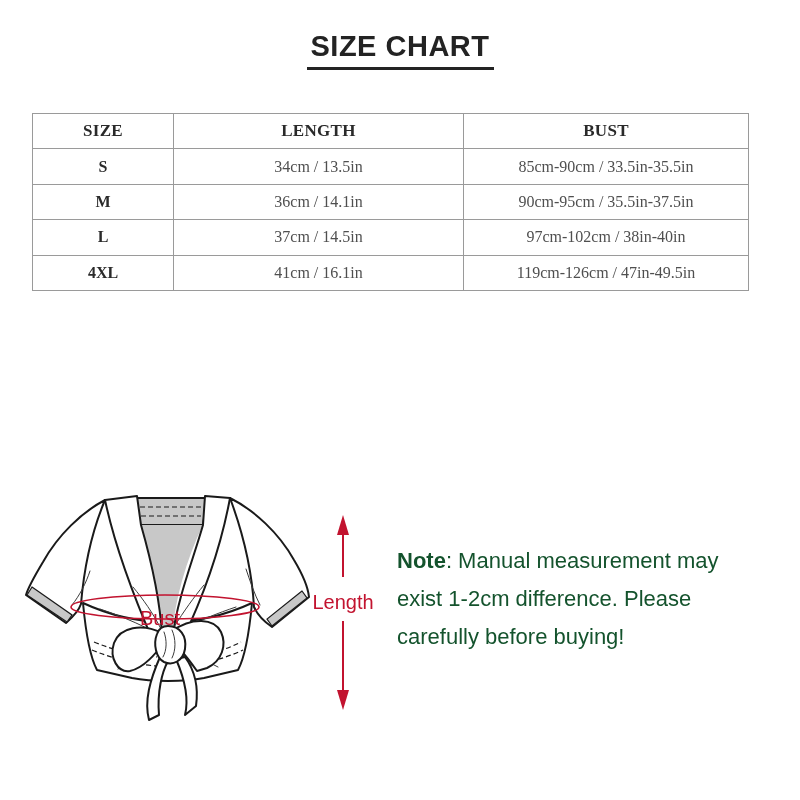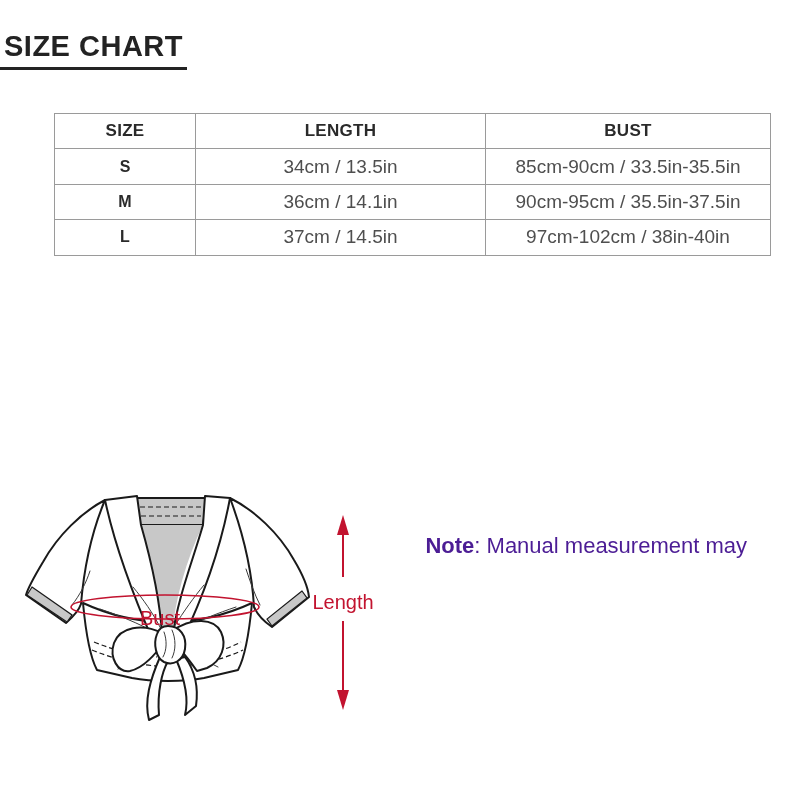--- a/index.html
+++ b/index.html
@@ -1,39 +1,39 @@
 <!DOCTYPE html>
 <html><head>
 <meta charset="utf-8">
 <style>
   html,body{margin:0;padding:0;}
   body{
     width:800px;height:800px;background:#ffffff;position:relative;
     font-family:"Liberation Sans","DejaVu Sans",sans-serif;
     -webkit-font-smoothing:antialiased;overflow:hidden;
   }
-  .title-wrap{position:absolute;top:27px;left:0;width:100%;margin:0;}
+  .title-wrap{position:absolute;top:27px;left:0;width:100%;text-align:center;margin:0;}
   .title-text{
     display:inline-block;font-size:29px;font-weight:bold;color:#232323;
     letter-spacing:.5px;border-bottom:3px solid #232323;padding:0 4px 4px 4px;line-height:1.1;
   }
   table.size-table{
-    position:absolute;top:113px;left:54px;width:716px;
-    border-collapse:collapse;table-layout:fixed;
+    position:absolute;top:113px;left:32px;width:716px;
+    border-collapse:collapse;table-layout:fixed;font-family:Liberation Serif, serif;
   }
   .size-table th,.size-table td{
     border:1px solid #9a9a9a;height:34.4px;text-align:center;vertical-align:middle;padding:0;
   }
   .size-table thead th{font-size:17px;font-weight:bold;color:#2a2a2a;letter-spacing:.3px;}
   .size-table tbody th{font-size:16px;font-weight:bold;color:#2a2a2a;}
-  .size-table td{font-size:19px;font-weight:normal;color:#4f4f4f;}
+  .size-table td{font-size:16px;font-weight:normal;color:#4f4f4f;}
   .diagram-wrap{position:absolute;left:10px;top:465px;width:380px;height:310px;}
   .note{
-    position:absolute;left:397px;top:527px;width:350px;
-    font-size:22px;line-height:38px;color:#4c1d95;text-align:right;
+    position:absolute;left:397px;top:542px;width:350px;
+    font-size:22px;line-height:38px;color:#14532d;
   }
   .note .note-bold{font-weight:bold;}
   .note .note-line{white-space:nowrap;}
   
   .ln{fill:none;stroke:#1a1a1a;stroke-width:2;stroke-linejoin:round;stroke-linecap:round;}
   .panel{fill:#c8c8c8;}
   .white{fill:#ffffff;}
   .crease{fill:none;stroke:#3a3a3a;stroke-width:1;stroke-linecap:round;}
   .stitch{fill:none;stroke:#1a1a1a;stroke-width:1.2;stroke-dasharray:5 3;}
   .accent{stroke:#c2132f;}
@@ -68,20 +68,25 @@
     </tr>
     <tr>
       <th>M</th>
       <td>36cm / 14.1in</td>
       <td>90cm-95cm / 35.5in-37.5in</td>
     </tr>
     <tr>
       <th>L</th>
       <td>37cm / 14.5in</td>
       <td>97cm-102cm / 38in-40in</td>
+    </tr>
+    <tr>
+      <th>4XL</th>
+      <td>41cm / 16.1in</td>
+      <td>119cm-126cm / 47in-49.5in</td>
     </tr>
   </tbody>
 </table>
 
 <div class="diagram-wrap">
   <svg viewBox="0 0 380 310" width="380" height="310" aria-hidden="true">
 
     <path class="white ln" d="M73,138 C76,170 80,192 87,205 L122,213 C142,217 174,217 194,213 L228,205 C235,192 239,170 242,138 C214,151 185,157 157,157 C129,157 101,151 73,138 Z"></path>
 
     <path class="stitch" d="M82,185 C106,195 130,200 147,201"></path>
@@ -128,13 +133,15 @@
     <polygon class="accent-fill" points="333,50 327,70 339,70"></polygon>
     <line class="accent" x1="333" y1="68" x2="333" y2="112" stroke-width="2"></line>
     <text class="measure-text" x="333" y="144" text-anchor="middle">Length</text>
     <line class="accent" x1="333" y1="156" x2="333" y2="227" stroke-width="2"></line>
     <polygon class="accent-fill" points="333,245 327,225 339,225"></polygon>
   </svg>
 </div>
 
 <div class="note">
   <div class="note-line"><span class="note-bold">Note</span><span>: Manual measurement may</span></div>
+  <div class="note-line">exist 1-2cm difference. Please</div>
+  <div class="note-line">carefully before buying!</div>
 </div>
 
 </body></html>

